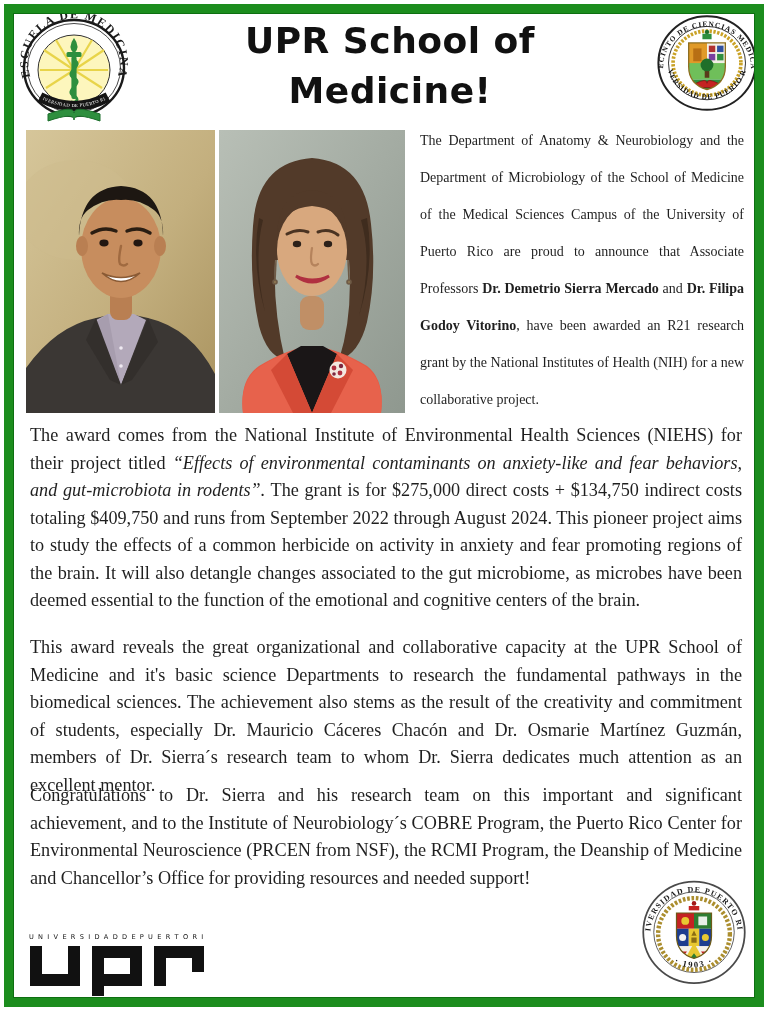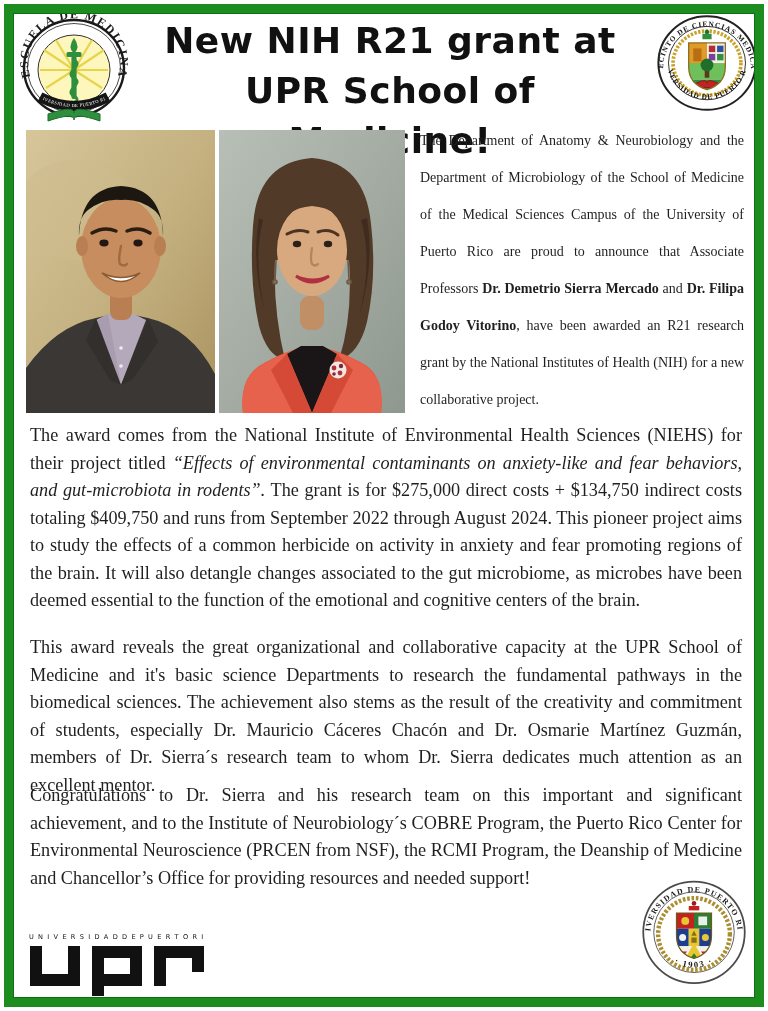--- a/index.html
+++ b/index.html
@@ -79,21 +79,20 @@
     <text font-family="Liberation Serif,serif" font-size="4.6" fill="#ffffff" letter-spacing="0.4">
       <textPath href="#lt-ban" startOffset="50%" text-anchor="middle">UNIVERSIDAD DE PUERTO RICO</textPath>
     </text>
     <path d="M34,102 Q60,93 60,101 Q60,93 86,102 L86,109 Q60,100 60,108 Q60,100 34,109 Z" fill="#2e8f3e" stroke="#1c6f2c" stroke-width="1"></path>
     <text font-family="Liberation Serif,serif" font-size="12" font-weight="bold" fill="#1a1a1a" letter-spacing="1.5">
       <textPath href="#lt-arc" startOffset="50%" text-anchor="middle">ESCUELA DE MEDICINA</textPath>
     </text>
   </svg>
 
   <div class="title">
-    <div>New NIH R21 grant at</div>
     <div>UPR School of Medicine!</div>
   </div>
 
   <svg class="seal-right" viewBox="0 0 120 118">
     <defs>
       <path id="rt-top" d="M 12,64 A 48,46 0 1 1 108,64" fill="none"></path>
       <path id="rt-bot" d="M 18,68 A 44,42 0 0 0 102,68" fill="none"></path>
       <clipPath id="rt-shield">
           <path d="M40,36 h40 v26 q0,19 -20,25 q-20,-6 -20,-25 z"></path>
         </clipPath>

